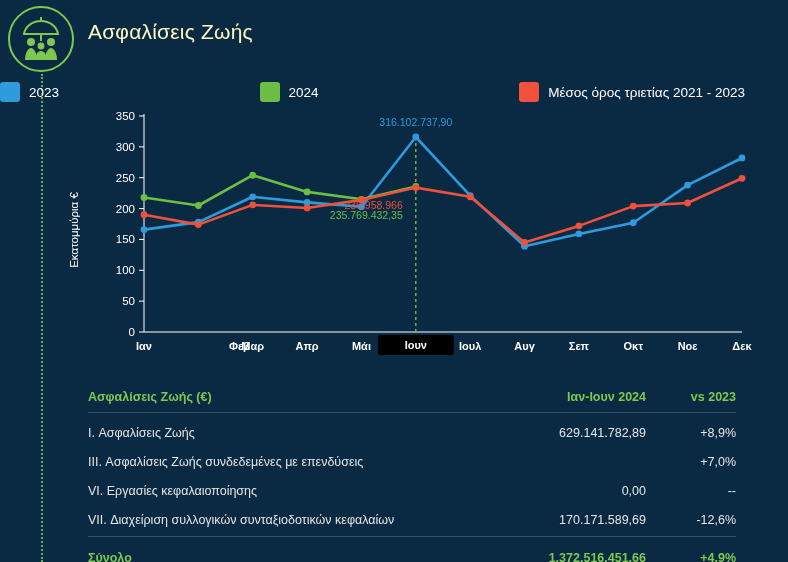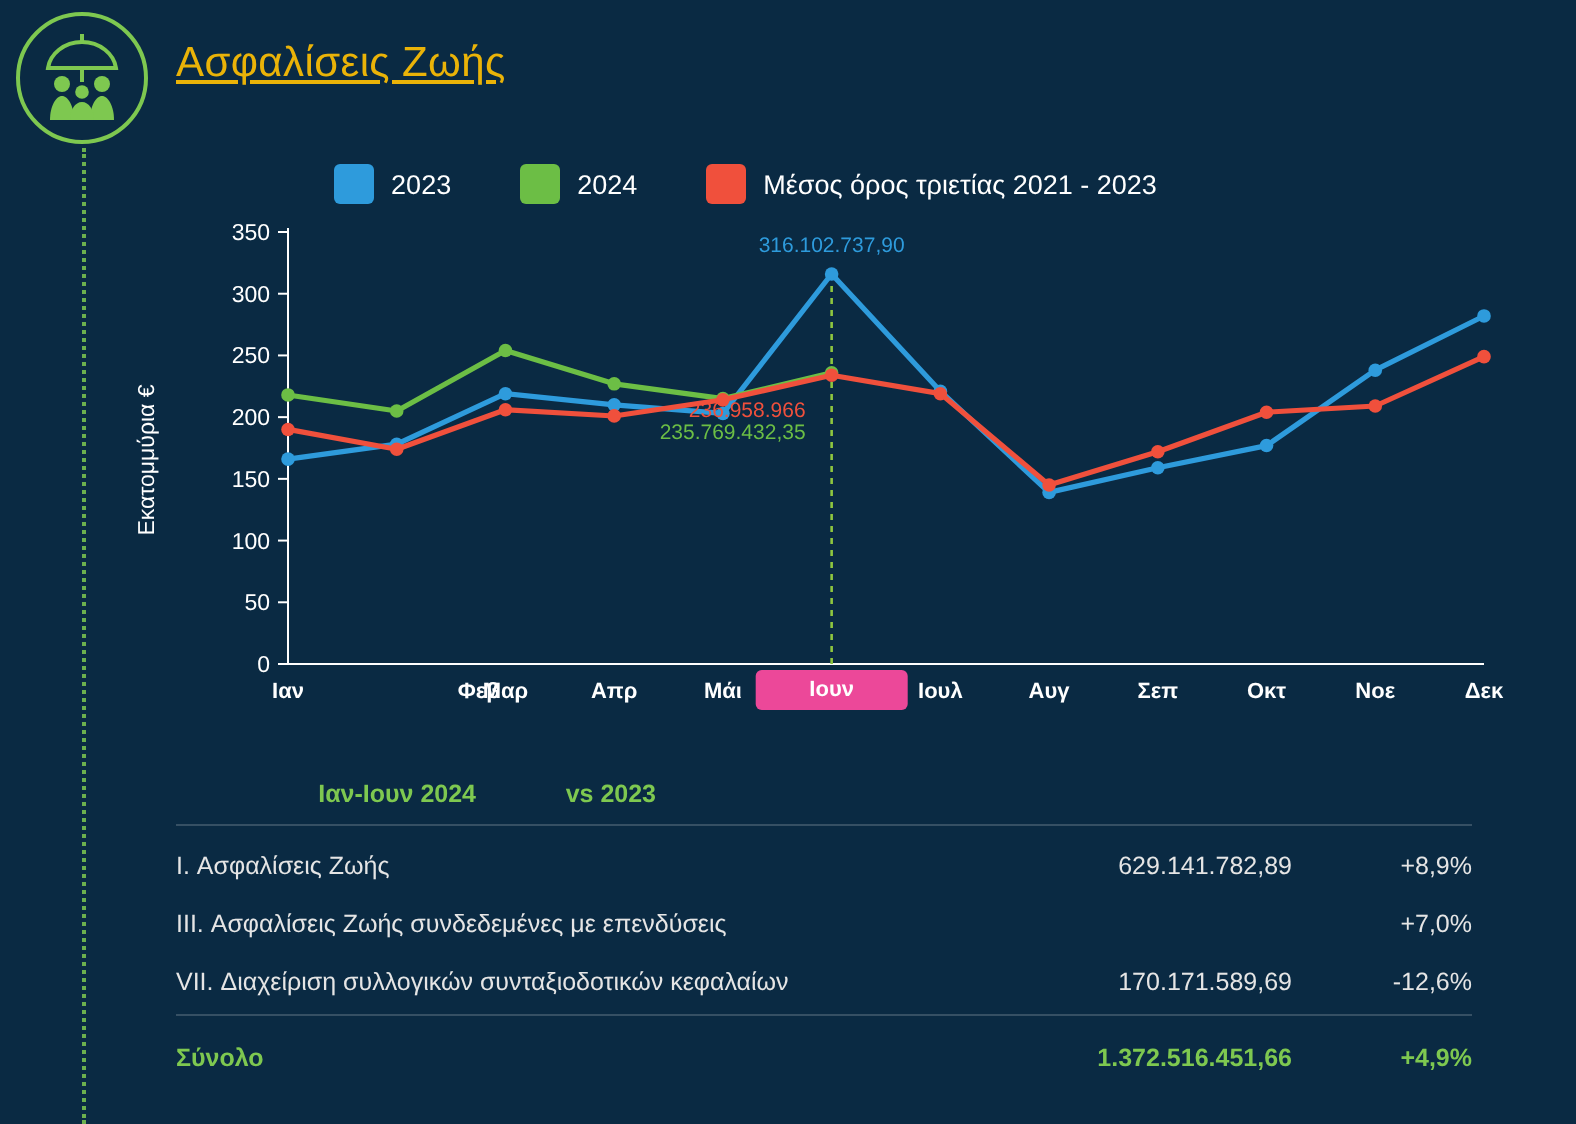--- a/index.html
+++ b/index.html
@@ -31,30 +31,29 @@
     width: 66px; height: 66px;
     border-radius: 50%;
     border: 2px solid #7ec850;
     background: #0a2a43;
   }
   .logo svg { display:block; }
   .page-title {
     position: absolute;
     left: 88px; top: 20px;
     font-size: 21px;
-    color: #eab308;
+    color: #fef9c3;
     letter-spacing: .2px;
-    text-decoration: underline;
   }
   
   .legend {
     position: absolute;
     left: 0; top: 82px; width: 745px;
     display: flex;
-    justify-content: center;
+    justify-content: space-between;
     gap: 34px;
     align-items: center;
   }
   .legend-item { display: flex; align-items: center; gap: 9px; }
   .legend-swatch { width: 20px; height: 20px; border-radius: 3px; }
   .legend-label { font-size: 13.5px; color: #ffffff; }
   
   .chart-wrap {
     position: absolute;
     left: 0; top: 106px;
@@ -80,21 +79,21 @@
   .month {
     position: absolute;
     top: 0;
     transform: translateX(-50%);
     font-size: 11px;
     font-weight: bold;
     color: #ffffff;
     white-space: nowrap;
   }
   .month.sel {
-    background: #ec4899;
+    background: #000000;
     color: #ffffff;
     border-radius: 3px;
     padding: 4px 27px;
     top: -5px;
   }
   
   .table {
     position: absolute;
     left: 88px; top: 382px;
     width: 648px;
@@ -226,33 +225,39 @@
     <div class="month" style="left: 470.182px;">Ιουλ</div>
     <div class="month" style="left: 524.545px;">Αυγ</div>
     <div class="month" style="left: 578.909px;">Σεπ</div>
     <div class="month" style="left: 633.273px;">Οκτ</div>
     <div class="month" style="left: 687.636px;">Νοε</div>
     <div class="month" style="left: 742px;">Δεκ</div>
   </div>
 
 <div class="table">
   <div class="trow thead">
+    <div class="c1">Ασφαλίσεις Ζωής (€)</div>
     <div class="c2">Ιαν-Ιουν 2024</div>
     <div class="c3">vs 2023</div>
   </div>
   <div class="divider top"></div>
 
   <div class="trow tbody-row">
     <div class="c1">I. Ασφαλίσεις  Ζωής</div>
     <div class="c2">629.141.782,89</div>
     <div class="c3">+8,9%</div>
   </div>
   <div class="trow tbody-row">
     <div class="c1">III. Ασφαλίσεις  Ζωής  συνδεδεμένες με επενδύσεις</div>
     <div class="c3">+7,0%</div>
+  </div>
+  <div class="trow tbody-row">
+    <div class="c1">VI. Εργασίες κεφαλαιοποίησης</div>
+    <div class="c2">0,00</div>
+    <div class="c3">--</div>
   </div>
   <div class="trow tbody-row">
     <div class="c1">VII. Διαχείριση συλλογικών συνταξιοδοτικών κεφαλαίων</div>
     <div class="c2">170.171.589,69</div>
     <div class="c3">-12,6%</div>
   </div>
 
   <div class="divider"></div>
 
   <div class="trow tfoot">

